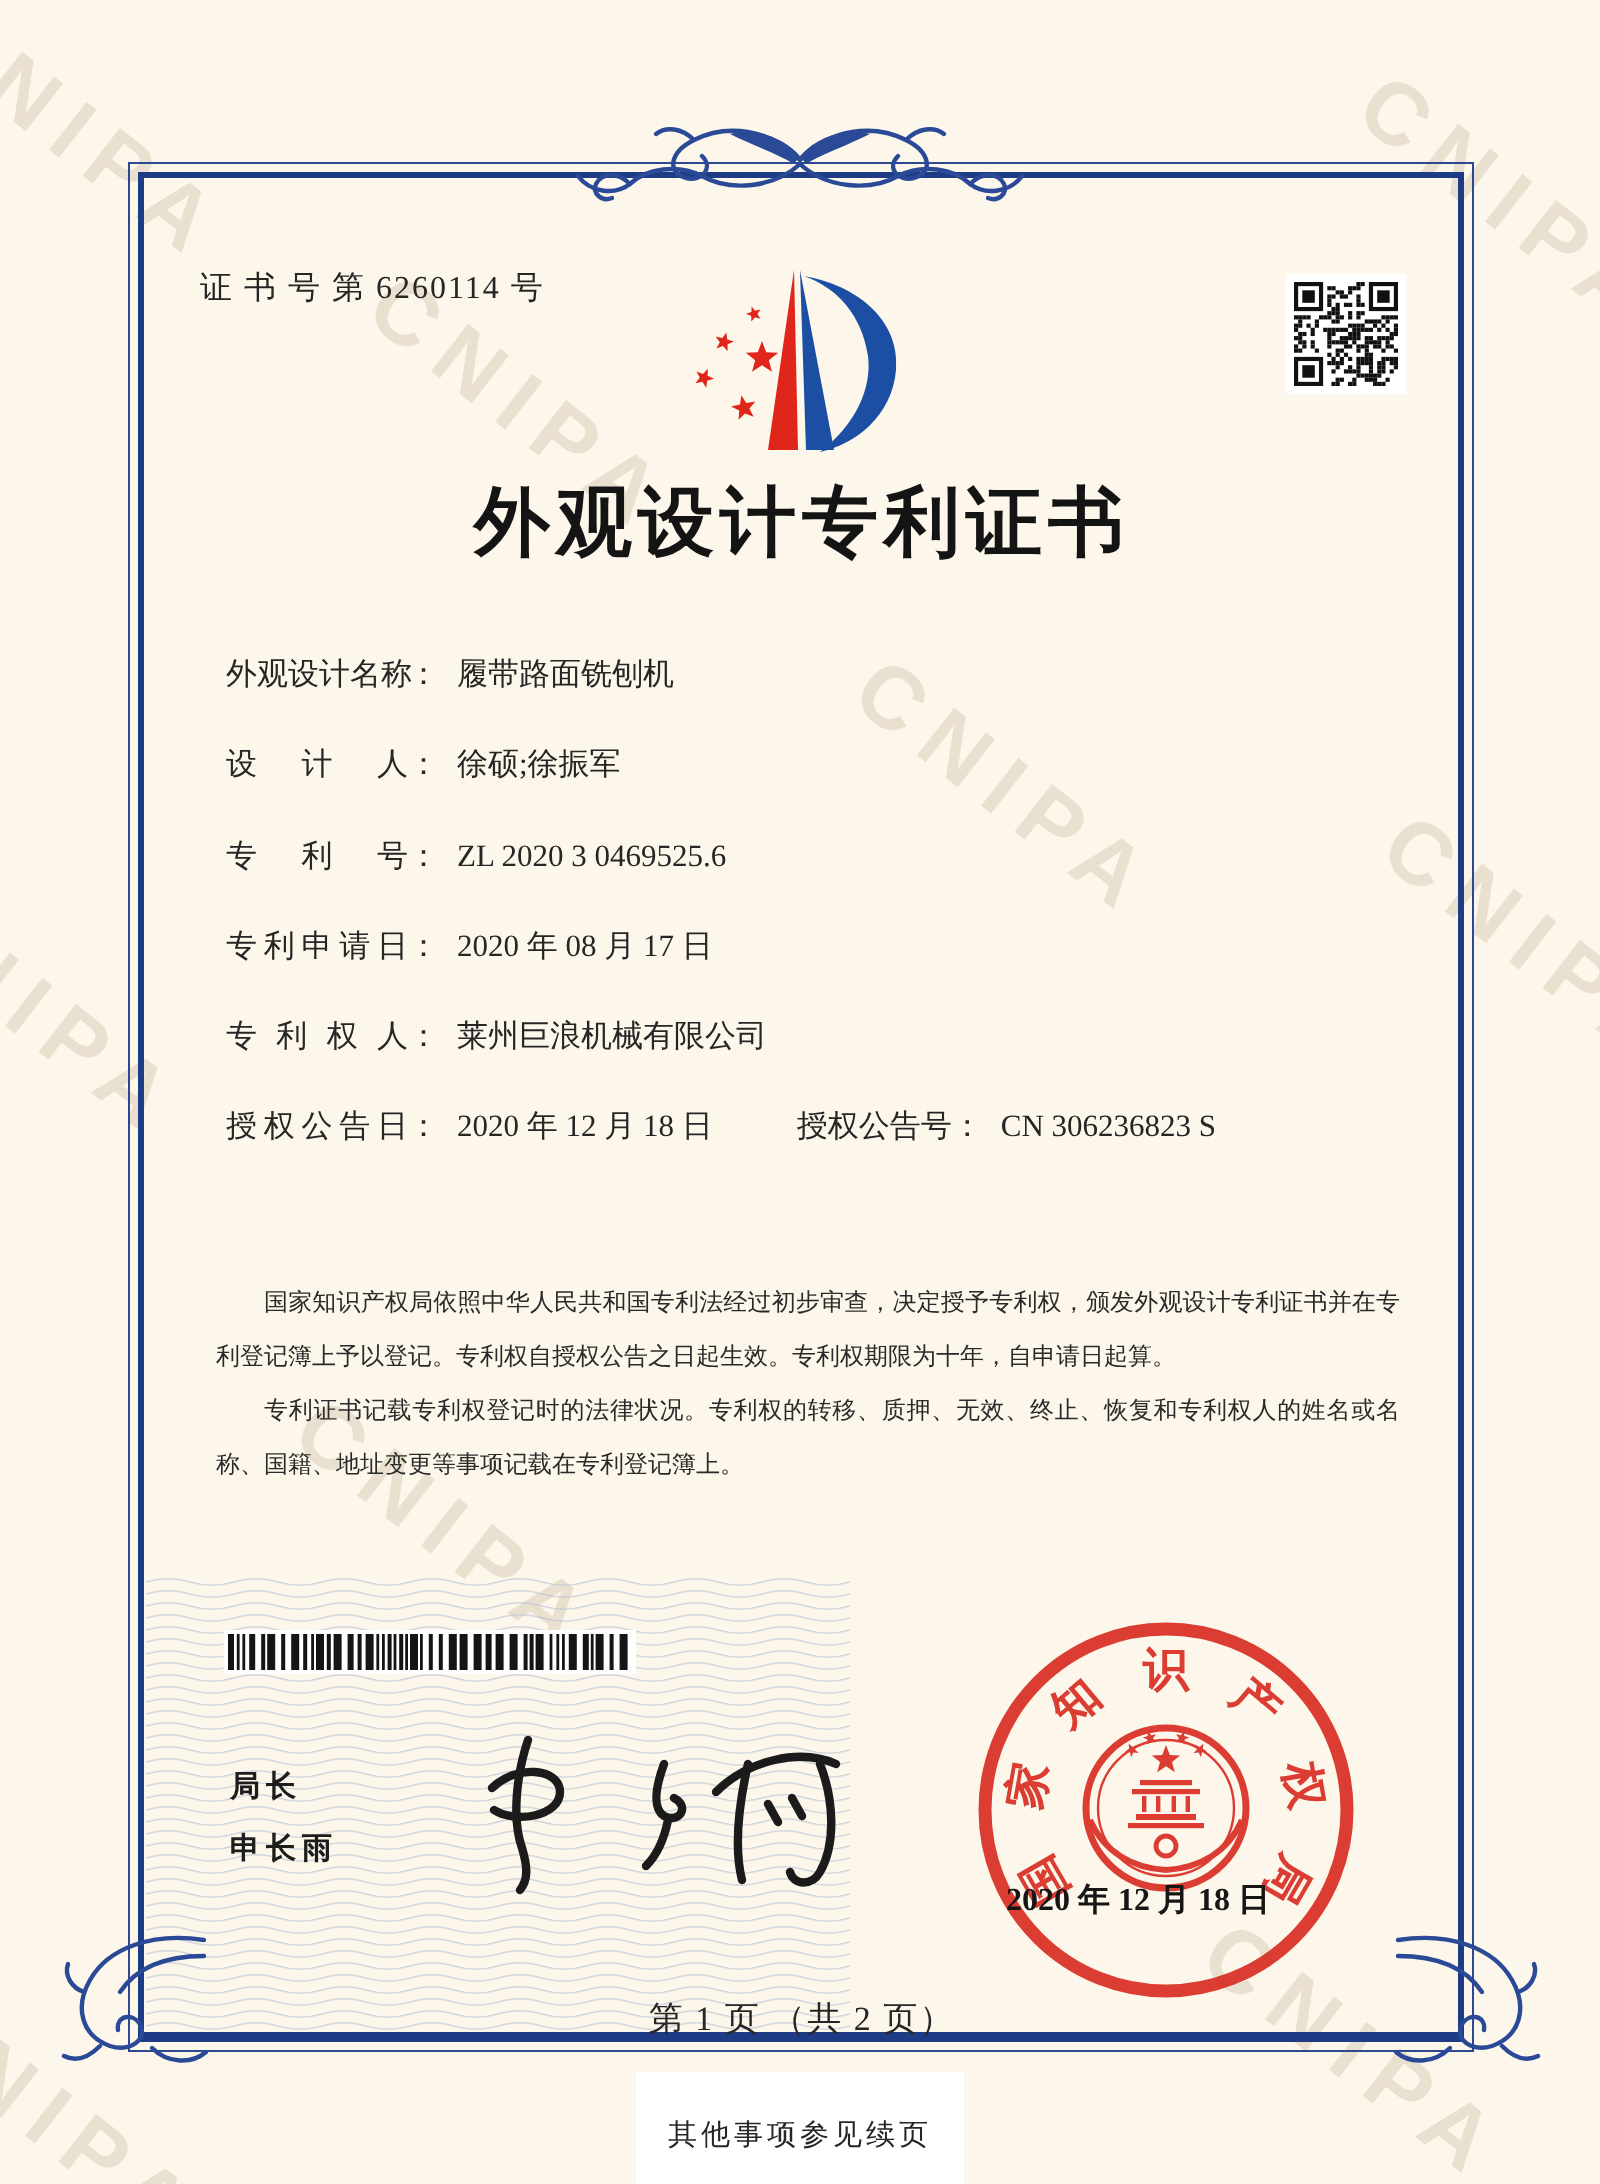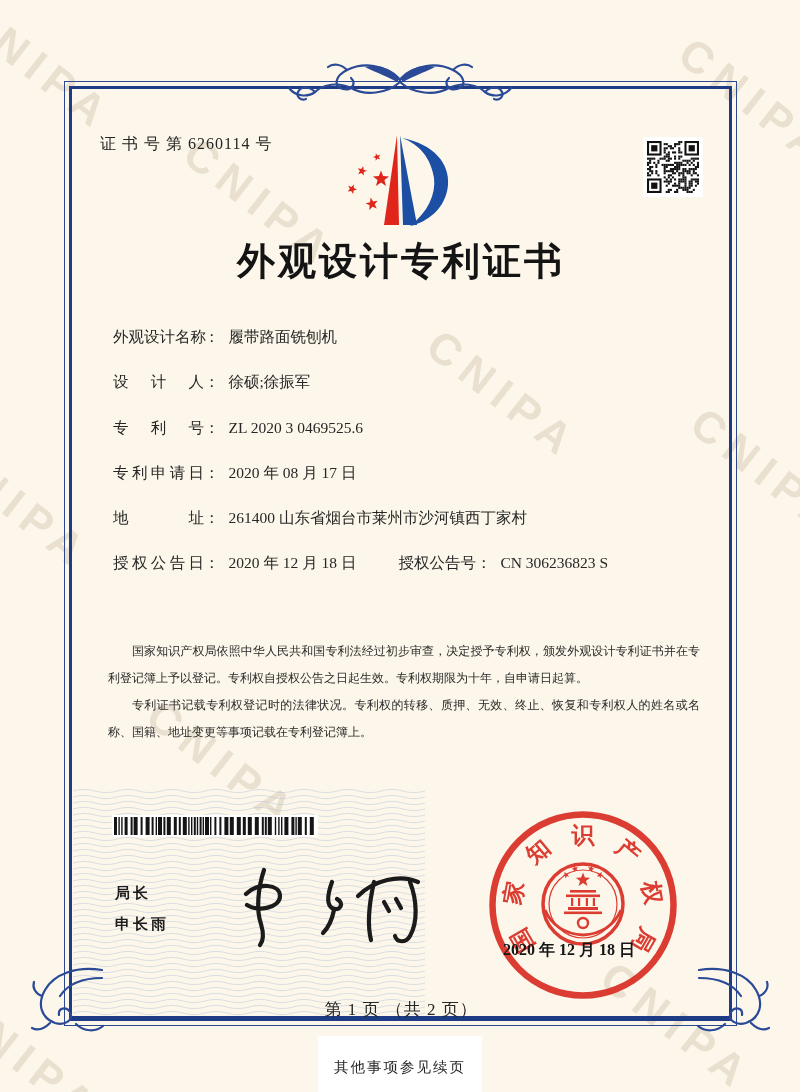--- a/index.html
+++ b/index.html
@@ -367,21 +367,21 @@
       <rect x="47.68" y="53.92" width="2.08" height="2.08" fill="#111"></rect>
     </svg>
 
   <div class="title">外观设计专利证书</div>
 
   <div class="fields">
     <div class="frow"><span class="flabel">外观设计名称</span><span>：</span><span class="fvalue">履带路面铣刨机</span></div>
     <div class="frow"><span class="flabel">设计人</span><span>：</span><span class="fvalue">徐硕;徐振军</span></div>
     <div class="frow"><span class="flabel">专利号</span><span>：</span><span class="fvalue">ZL 2020 3 0469525.6</span></div>
     <div class="frow"><span class="flabel">专利申请日</span><span>：</span><span class="fvalue">2020 年 08 月 17 日</span></div>
-    <div class="frow"><span class="flabel">地址</span><span>：</span><span class="fvalue">261400 山东省烟台市莱州市沙河镇西丁家村</span></div>
+    <div class="frow"><span class="flabel">专利权人</span><span>：</span><span class="fvalue">莱州巨浪机械有限公司</span></div>
     <div class="frow">
       <span class="flabel">授权公告日</span><span>：</span><span class="fvalue">2020 年 12 月 18 日</span><span class="flabel2">授权公告号</span><span>：</span><span class="fvalue">CN 306236823 S</span>
     </div>
   </div>
 
   <div class="paras">
     <p>国家知识产权局依照中华人民共和国专利法经过初步审查，决定授予专利权，颁发外观设计专利证书并在专利登记簿上予以登记。专利权自授权公告之日起生效。专利权期限为十年，自申请日起算。</p>
     <p>专利证书记载专利权登记时的法律状况。专利权的转移、质押、无效、终止、恢复和专利权人的姓名或名称、国籍、地址变更等事项记载在专利登记簿上。</p>
   </div>
 

